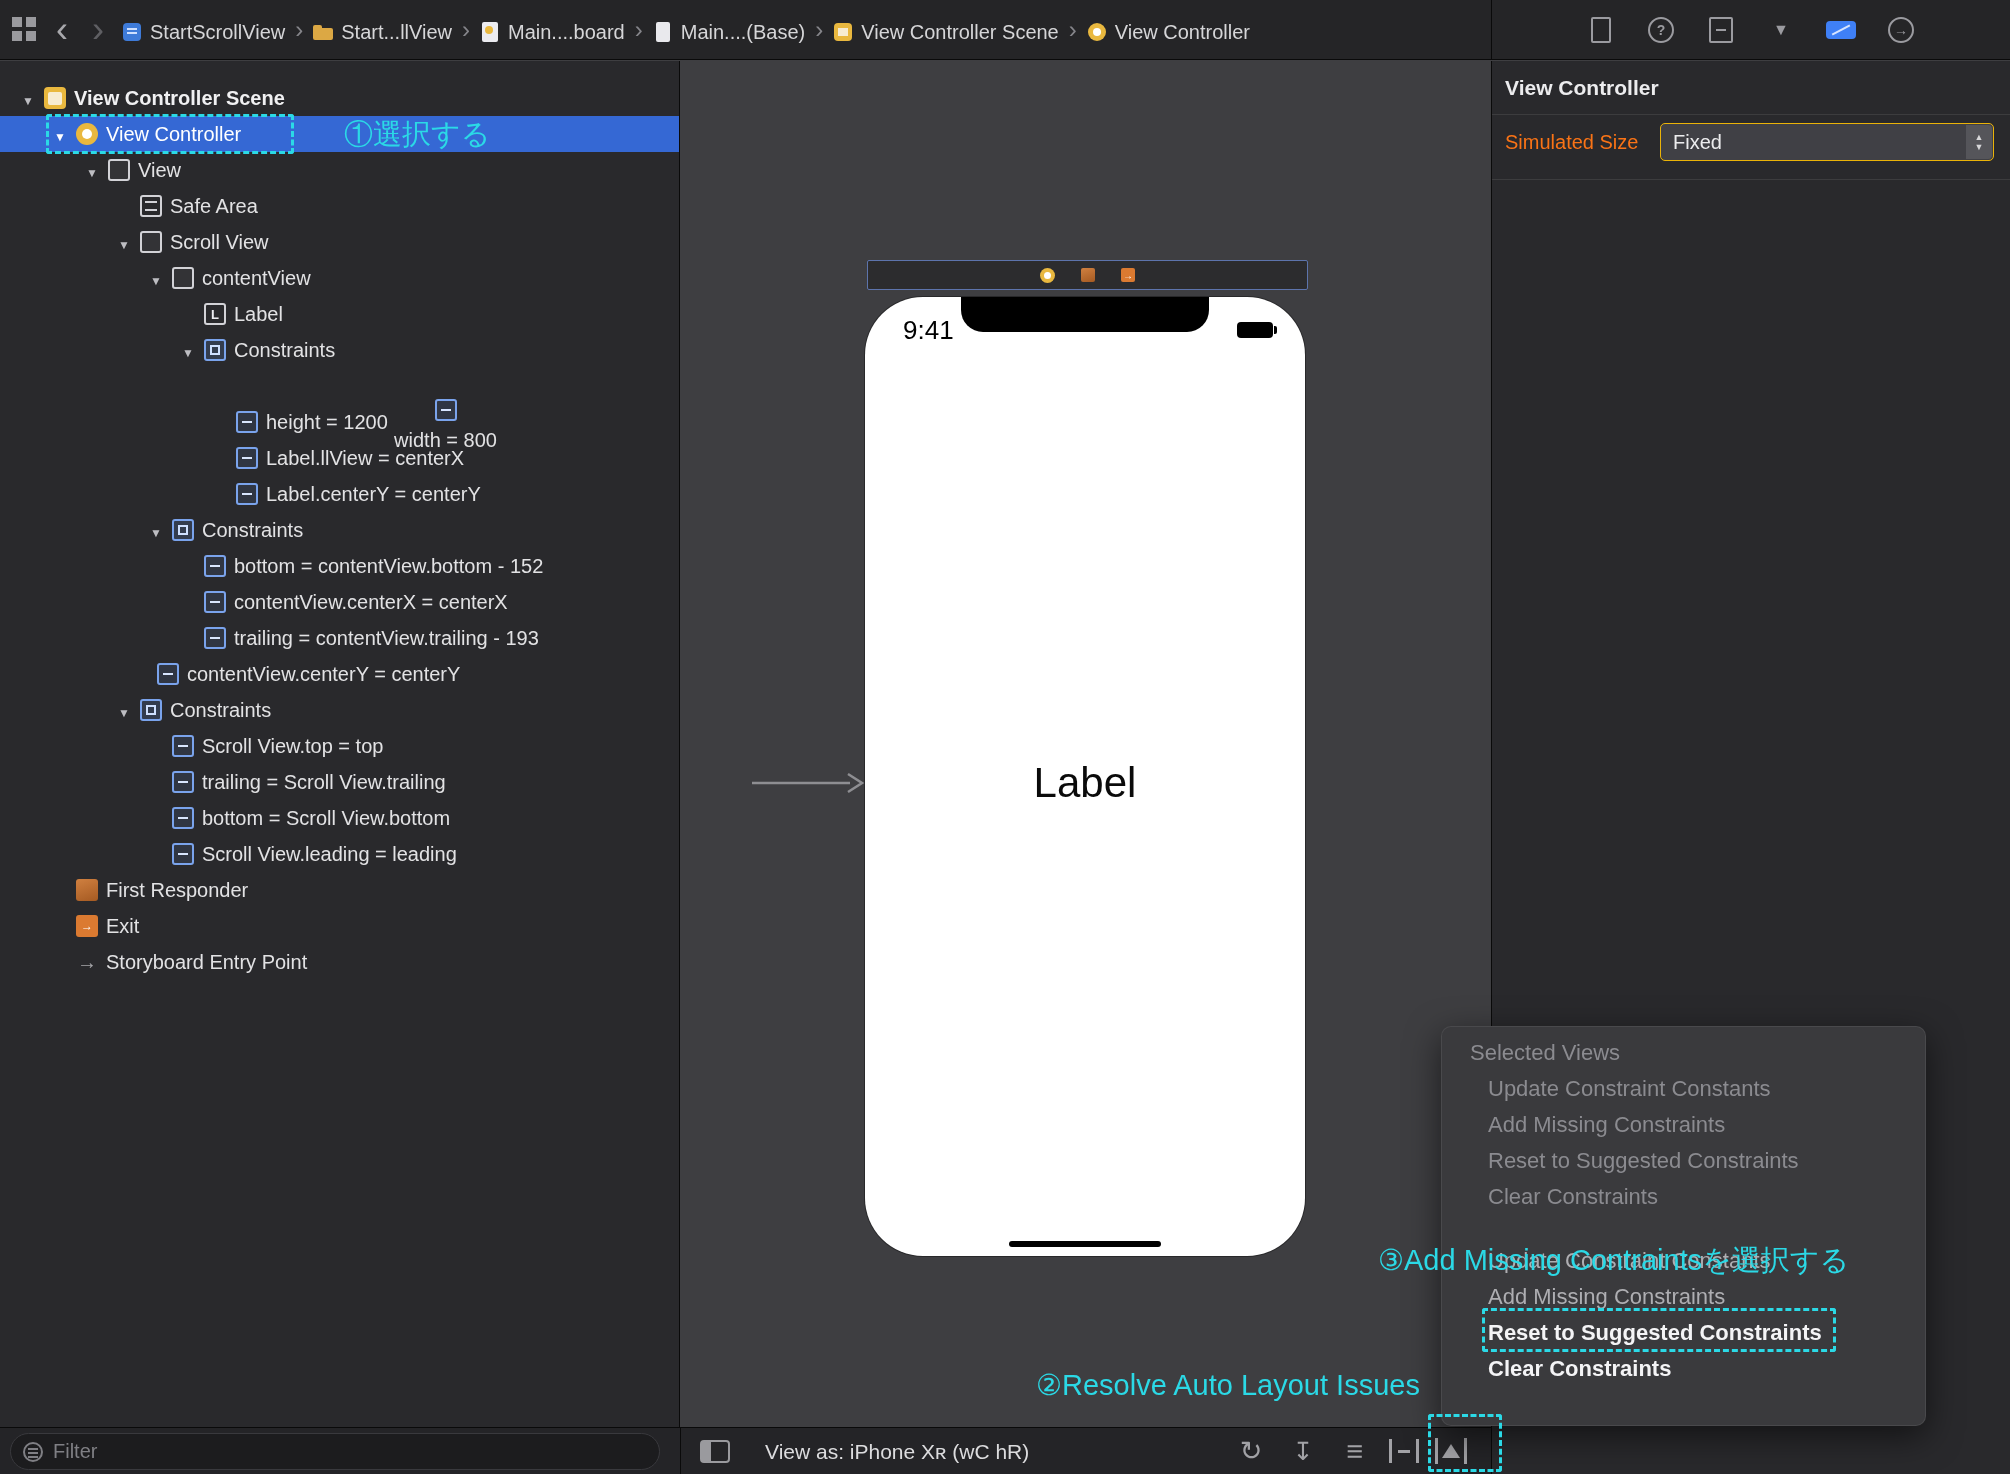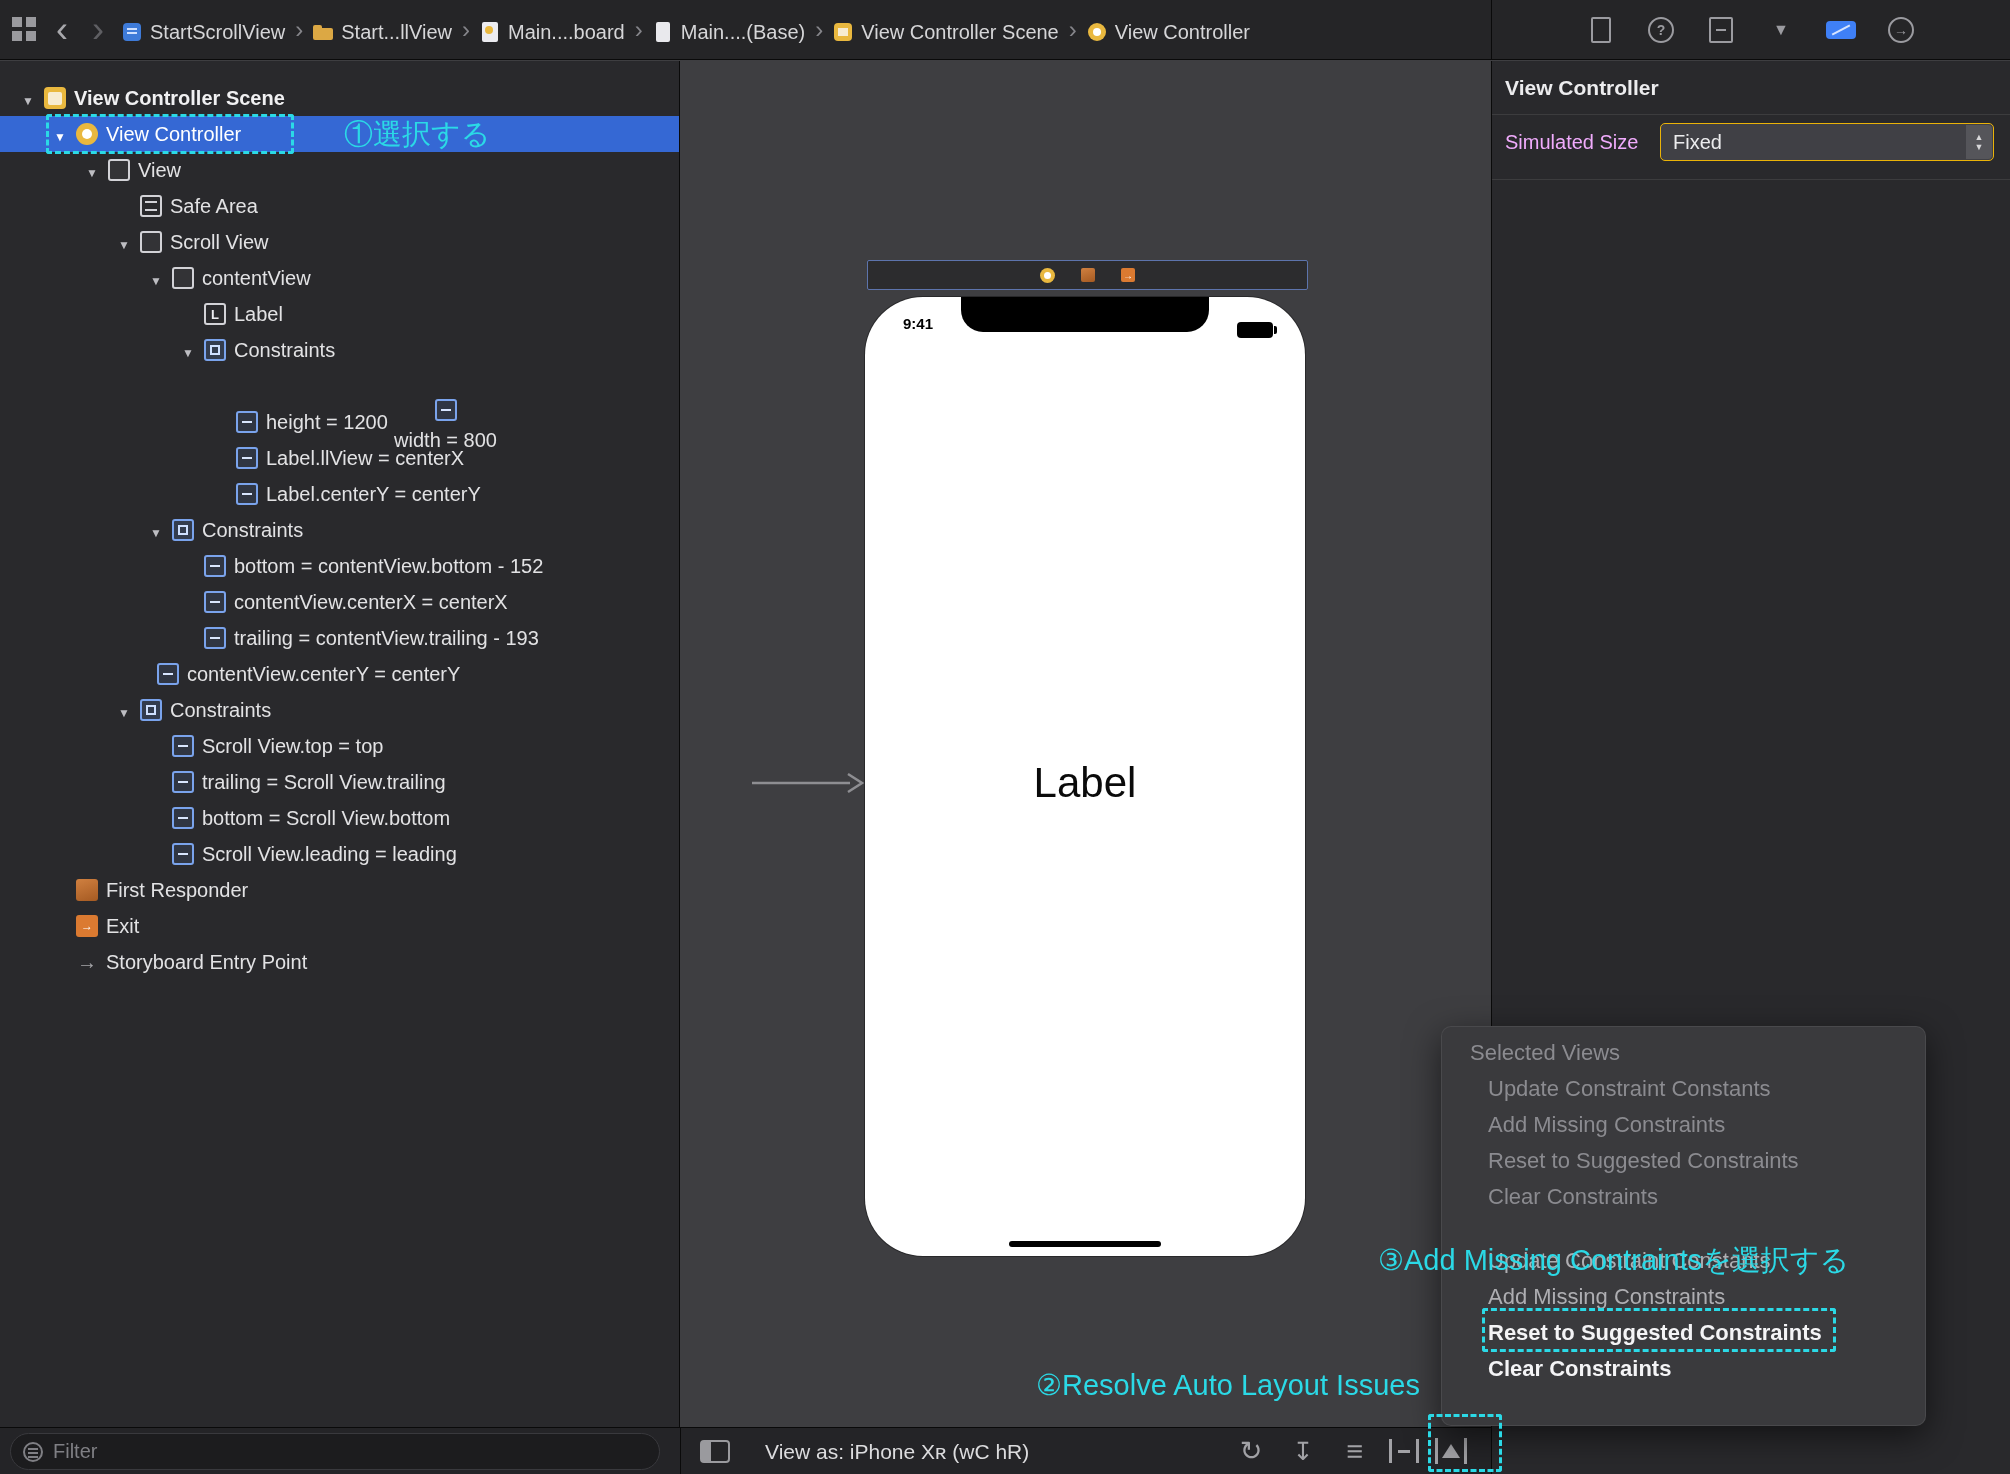--- a/index.html
+++ b/index.html
@@ -72,21 +72,21 @@
     border:1px solid #5d74ac; border-radius:2px; display:flex; align-items:center; justify-content:center; gap:26px; }
   .dkicon { position:relative; flex:none; }
   .dk-view-controller-icon { width:15px; height:15px; border-radius:50%; background:#e9b83f; }
   .dk-view-controller-icon::after { content:""; position:absolute; inset:4px; background:#fff; border-radius:50%; }
   .dk-first-responder-icon { width:14px; height:14px; border-radius:2px; background:linear-gradient(160deg,#d08040,#a55a22); }
   .dk-exit-icon { width:14px; height:14px; border-radius:2px; background:#db7a31; }
   .dk-exit-icon::after { content:"→"; position:absolute; inset:0; display:flex; align-items:center; justify-content:center; color:#fff; font-size:10px; }
 
   .phone { position:absolute; left:865px; top:297px; width:440px; height:959px; background:#fff; border-radius:58px; box-shadow:0 0 0 1px rgba(0,0,0,0.35); }
   .notch { position:absolute; left:50%; top:0; transform:translateX(-50%); width:248px; height:35px; background:#000; border-radius:0 0 22px 22px; }
-  .status-time { position:absolute; left:38px; top:18px; font-size:15px; font-weight:700; color:#000; }
+  .status-time { position:absolute; left:38px; top:18px; font-size:26px; font-weight:400; color:#000; }
   .battery-icon { position:absolute; right:32px; top:25px; width:36px; height:16px; background:#000; border-radius:4px; }
   .battery-icon::after { content:""; position:absolute; right:-4px; top:4px; width:3px; height:8px; background:#000; border-radius:0 2px 2px 0; }
   .device-label { position:absolute; left:0; right:0; top:462px; text-align:center; font-size:42px; color:#0a0a0a; }
   .home-indicator { position:absolute; left:50%; bottom:9px; transform:translateX(-50%); width:152px; height:6px; background:#000; border-radius:3px; }
   .entry-arrow { position:absolute; left:752px; top:770px; }
 
   
   .topbar-right { position:absolute; left:1491px; top:0; width:519px; height:60px; background:#252527;
     border-bottom:1px solid #0a0a0a; border-left:1px solid #0a0a0a; display:flex; align-items:center; justify-content:center; gap:26px; }
   .instab { width:34px; height:32px; display:flex; align-items:center; justify-content:center; color:#9b9ba0; position:relative; }
@@ -96,21 +96,21 @@
   .i-identity-inspector-icon::after { content:""; position:absolute; width:10px; height:2px; background:currentColor; }
   .i-attributes-inspector-icon::before { content:"▼"; font-size:16px; }
   .i-size-inspector-icon::before { content:""; width:30px; height:18px; background:#3f80f6; border-radius:4px; display:block; }
   .i-size-inspector-icon::after { content:""; position:absolute; width:20px; height:2px; background:#d7e4ff; transform:rotate(-28deg); }
   .i-connections-inspector-icon::before { content:"→"; width:22px; height:22px; border:2px solid currentColor; border-radius:50%; display:flex; align-items:center; justify-content:center; font-size:14px; }
 
   .inspector { position:absolute; left:1491px; top:61px; width:519px; height:1413px; background:#29292c; border-left:1px solid #0a0a0a; }
   .inspector-title { position:absolute; left:13px; top:15px; font-size:21px; font-weight:bold; color:#ececee; }
   .ins-div1 { position:absolute; left:0; right:0; top:53px; height:1px; background:#3c3c3e; }
   .sim-row { position:absolute; left:13px; right:16px; top:60px; height:42px; display:flex; align-items:center; justify-content:space-between; }
-  .sim-label { font-size:20px; color:#f0abfc; }
+  .sim-label { font-size:20px; color:#f97316; }
   .dropdown { width:334px; height:38px; background:#404045; border:1px solid #eab308; border-radius:5px;
     display:flex; align-items:center; padding-left:12px; position:relative; color:#ececee; font-size:20px; }
   .stepper { position:absolute; right:1px; top:1px; bottom:1px; width:26px; background:#55555a; border-radius:0 4px 4px 0;
     display:flex; flex-direction:column; align-items:center; justify-content:center; color:#d8d8da; font-size:9px; line-height:10px; }
   .stepper::before { content:"▲"; }
   .stepper::after { content:"▼"; }
   .ins-div2 { position:absolute; left:0; right:0; top:118px; height:1px; background:#3c3c3e; }
 
   
   .popup { position:absolute; left:1441px; top:1026px; width:485px; height:400px; background:#3a3a3d;

